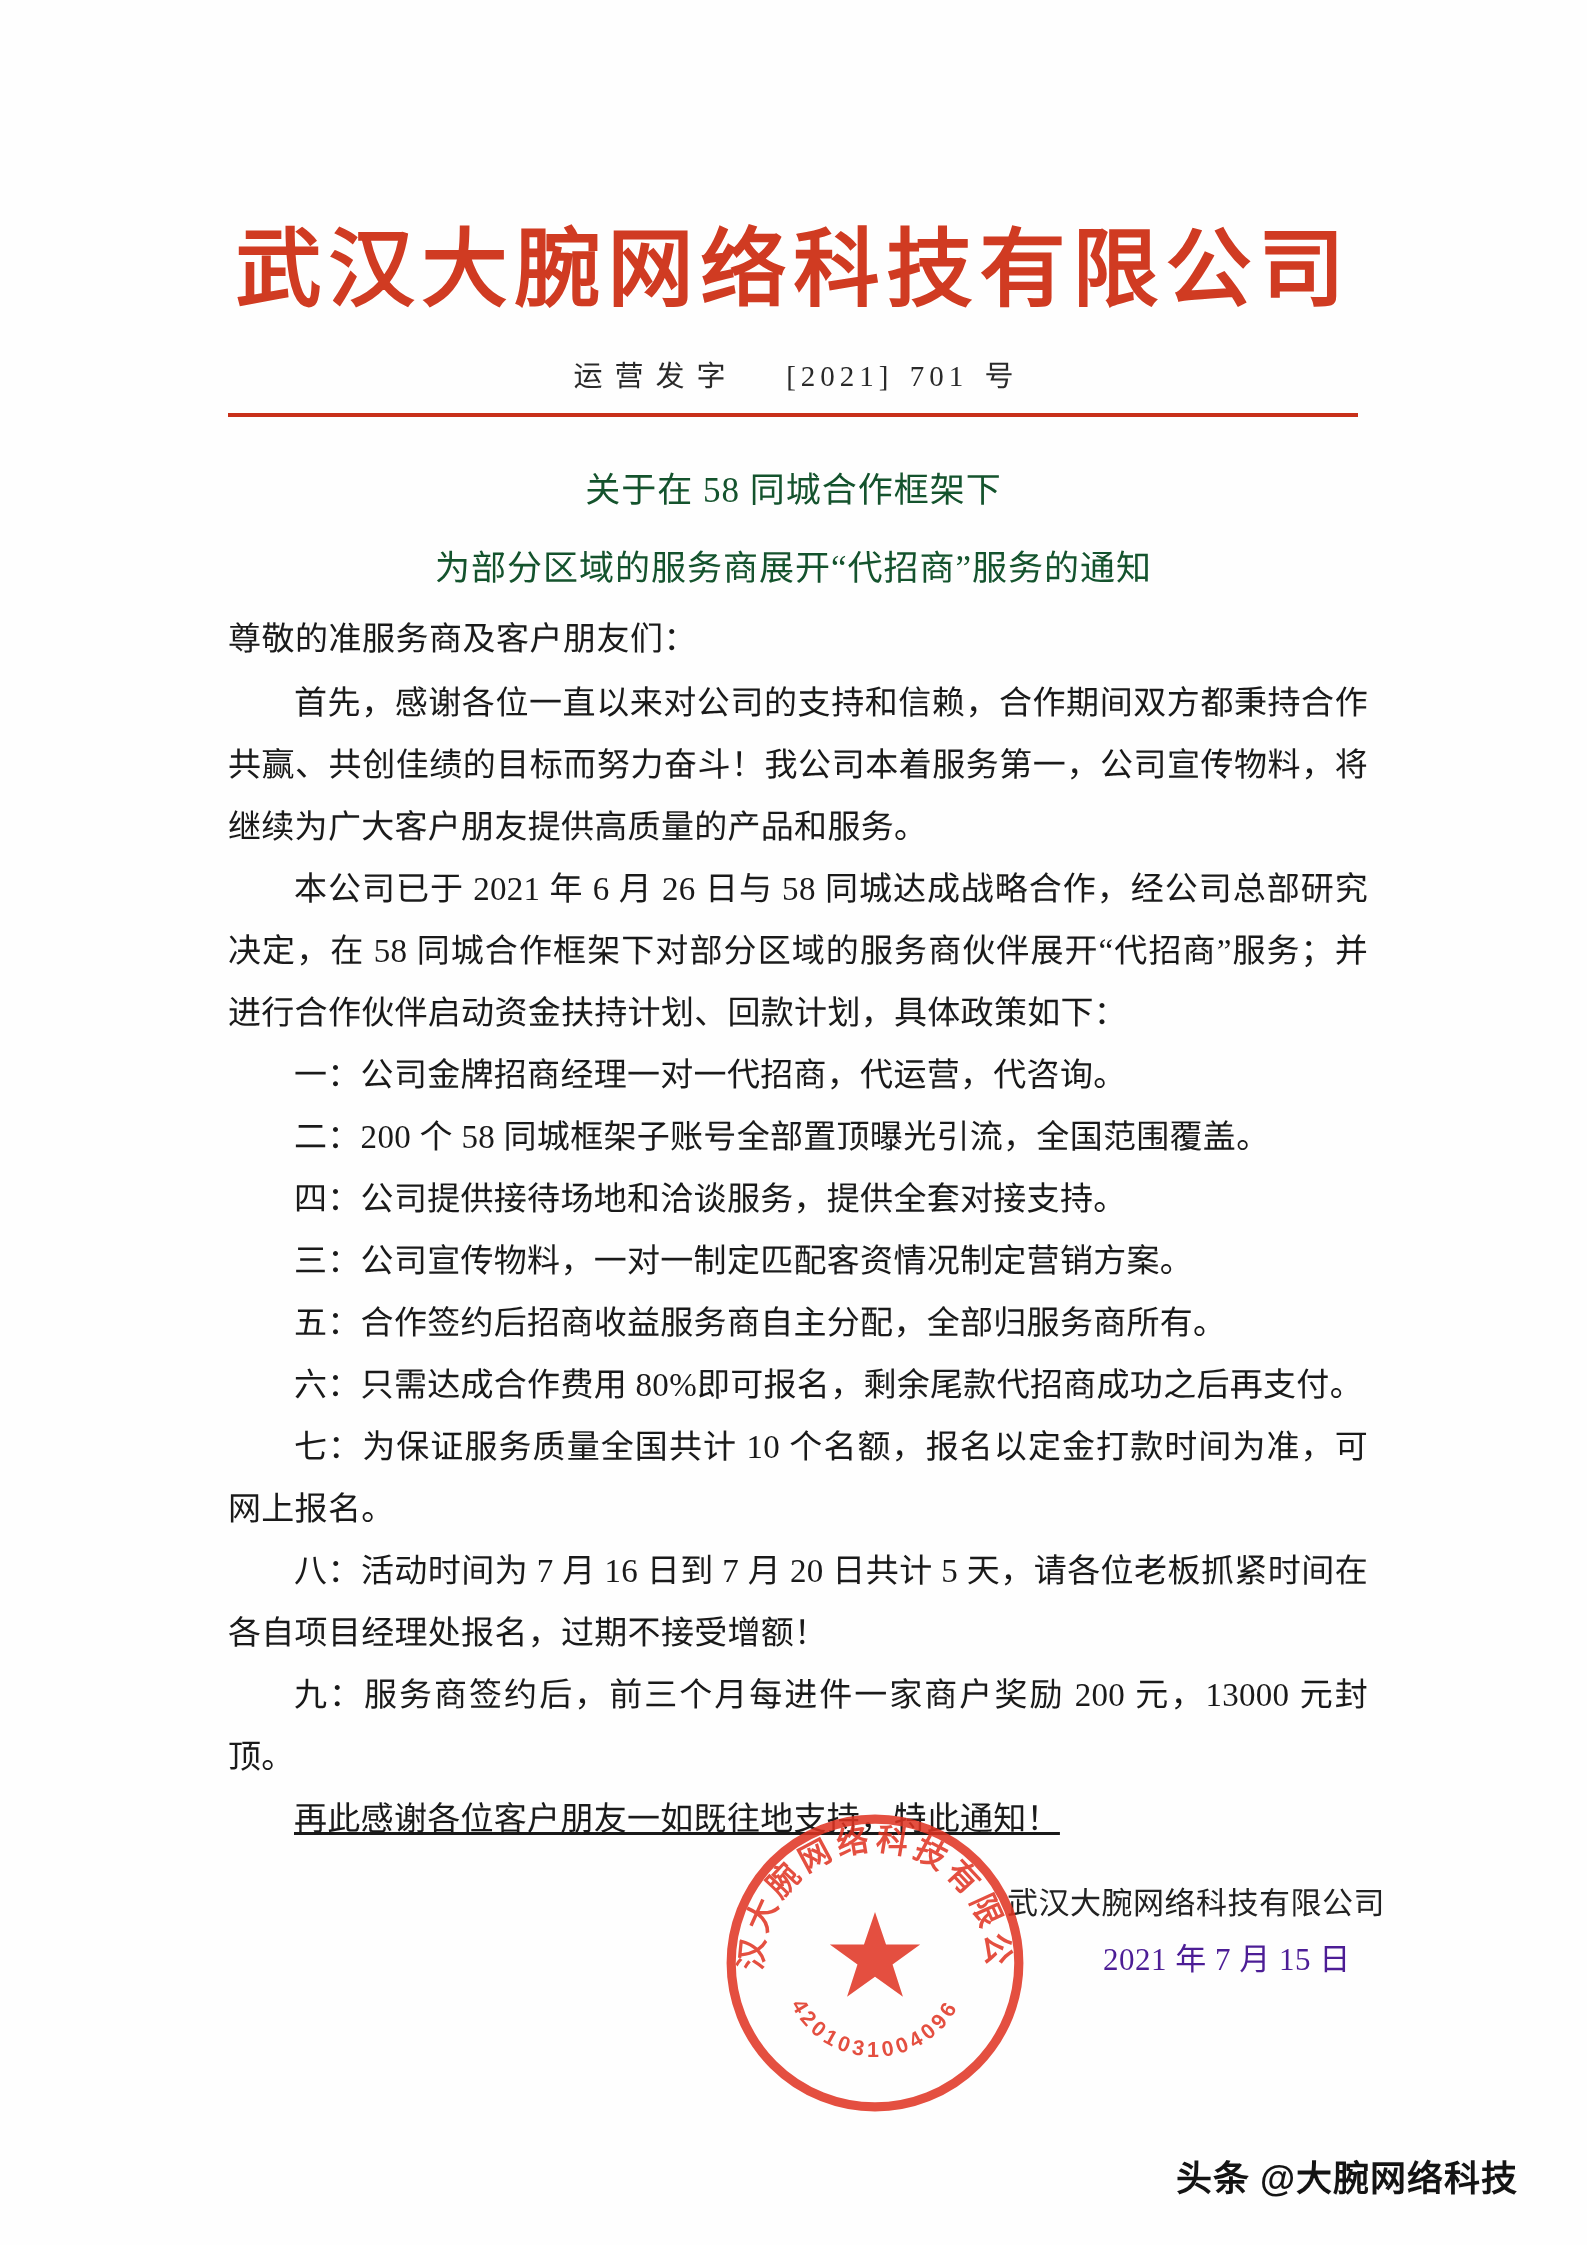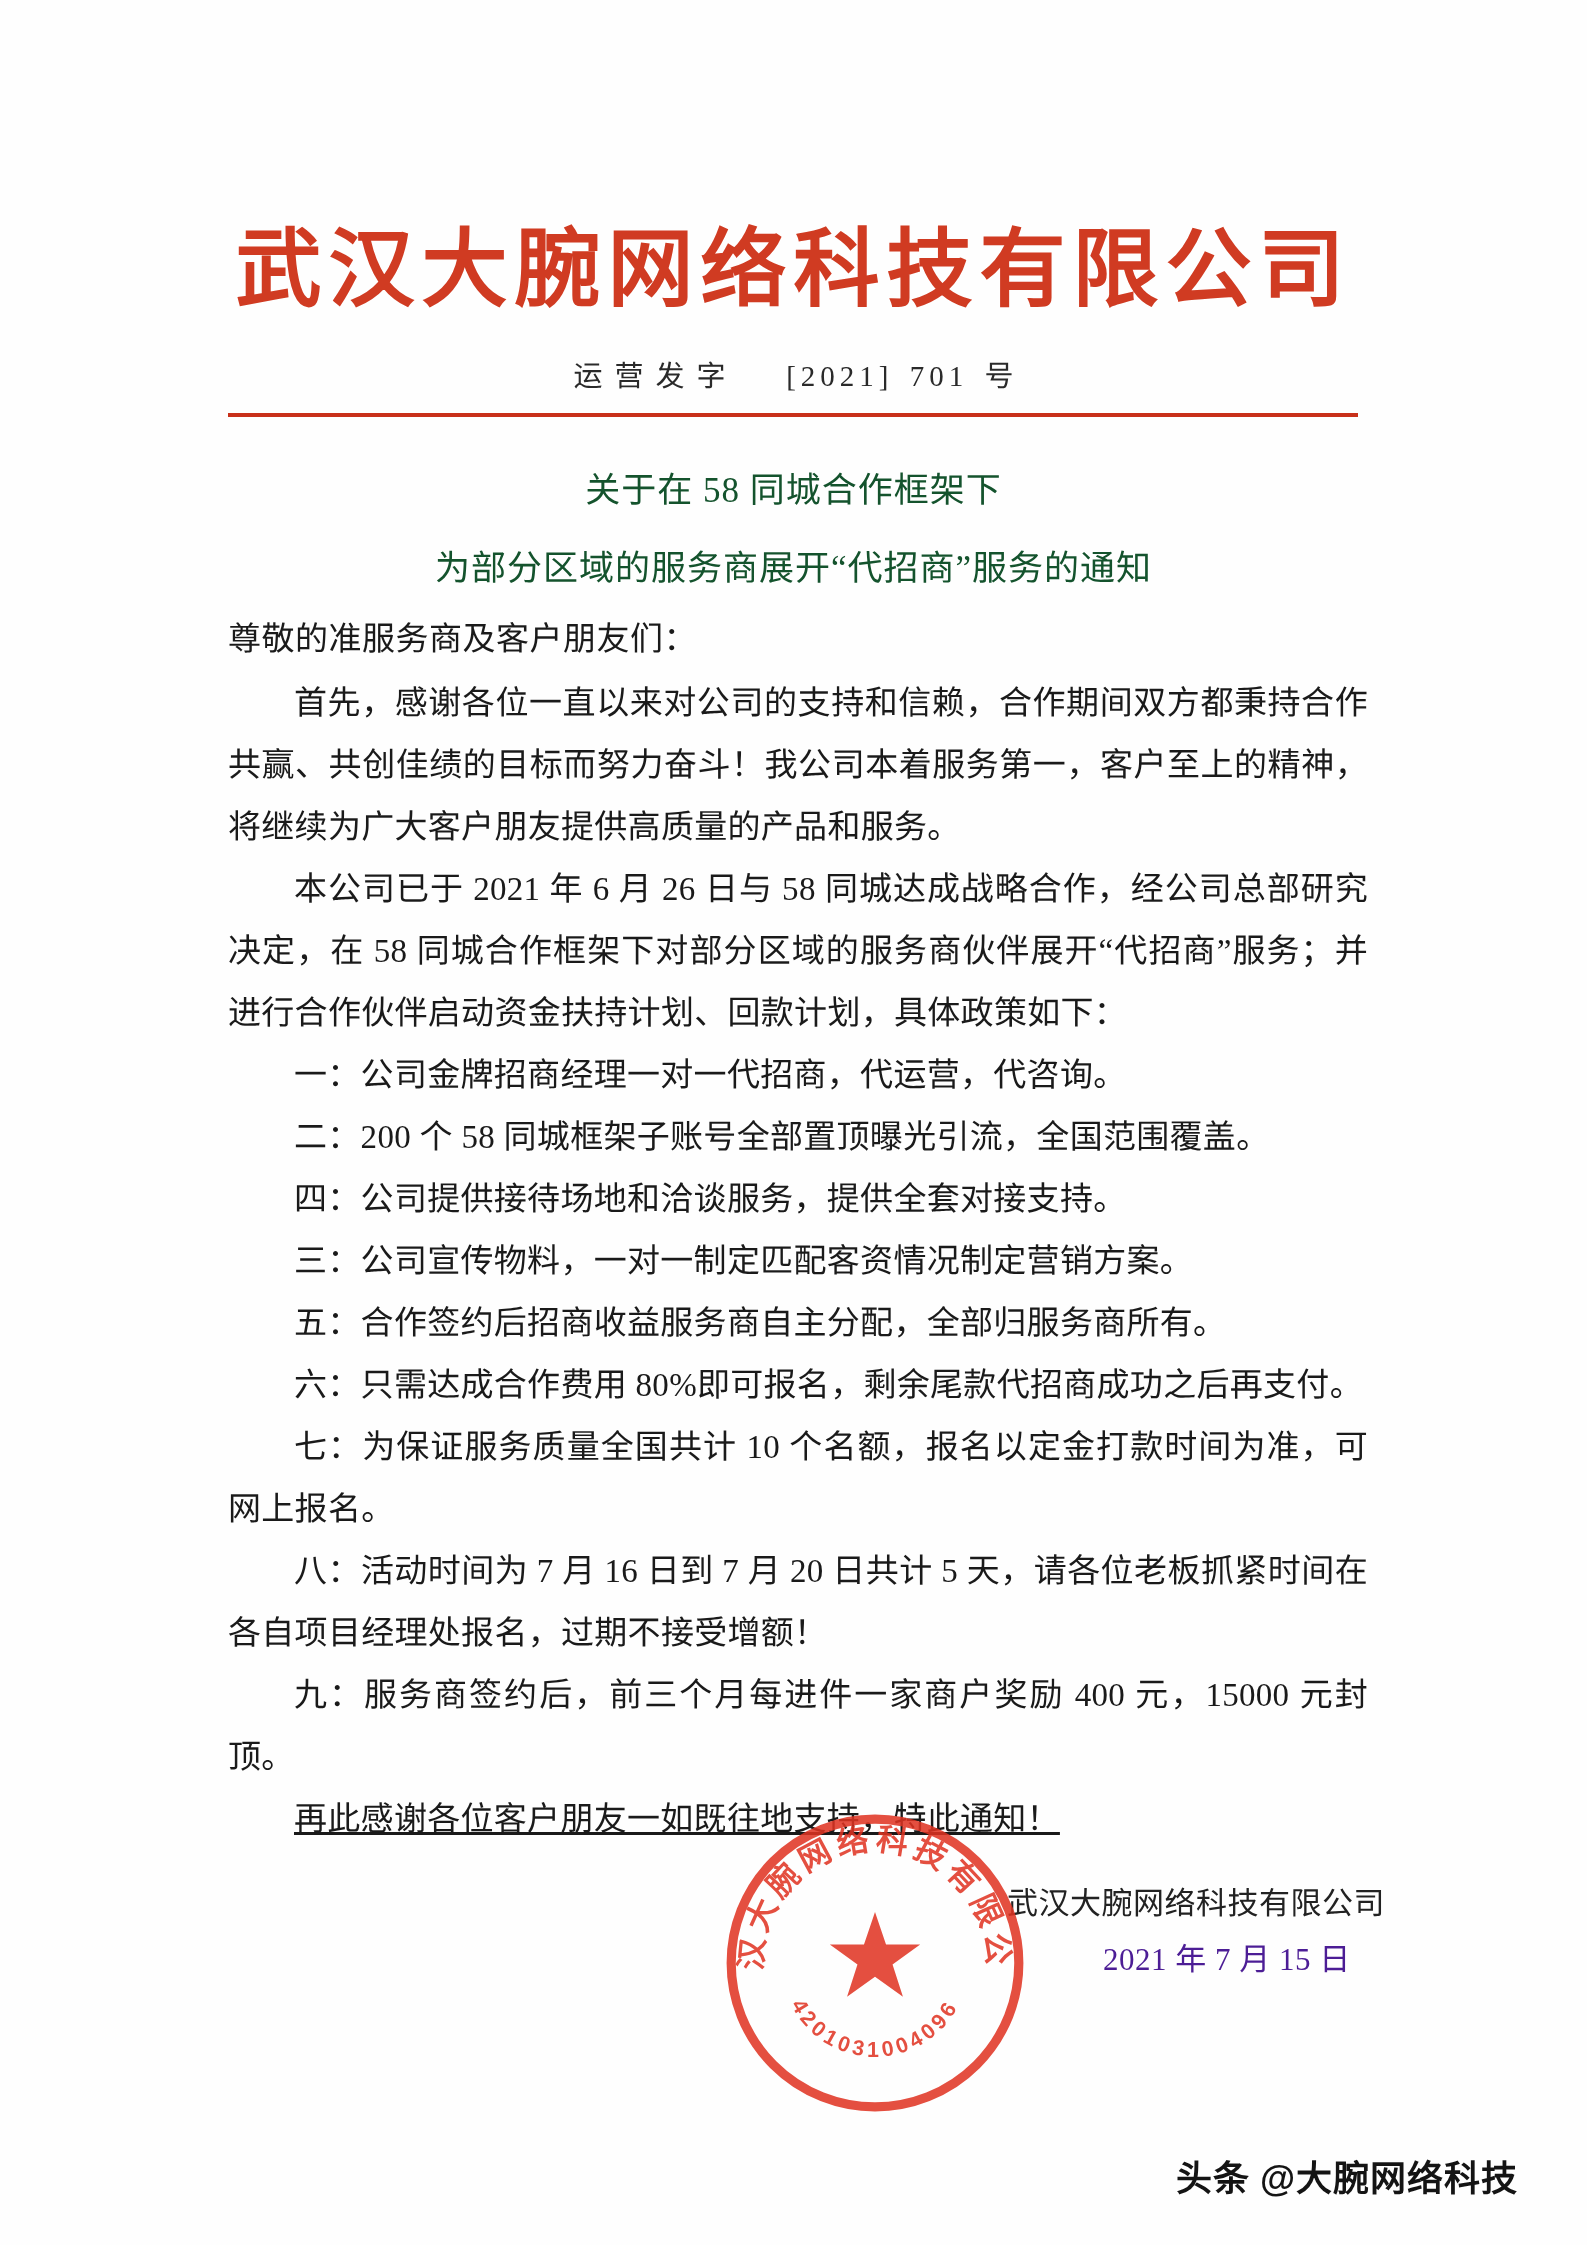--- a/index.html
+++ b/index.html
@@ -194,34 +194,34 @@
 
   <div class="subject">
     <div class="subject-line">关于在 58 同城合作框架下</div>
     <div class="subject-line">为部分区域的服务商展开“代招商”服务的通知</div>
   </div>
 
   <div class="body-wrap">
 
     <div class="salutation">尊敬的准服务商及客户朋友们：</div>
 
-    <p class="para">首先，感谢各位一直以来对公司的支持和信赖，合作期间双方都秉持合作共赢、共创佳绩的目标而努力奋斗！我公司本着服务第一，客户至上的精神，将继续为广大客户朋友提供高质量的产品和服务。</p>
+    <p class="para">首先，感谢各位一直以来对公司的支持和信赖，合作期间双方都秉持合作共赢、共创佳绩的目标而努力奋斗！我公司本着服务第一，公司宣传物料，将继续为广大客户朋友提供高质量的产品和服务。</p>
 
     <p class="para">本公司已于 2021 年 6 月 26 日与 58 同城达成战略合作，经公司总部研究决定，在 58 同城合作框架下对部分区域的服务商伙伴展开“代招商”服务；并进行合作伙伴启动资金扶持计划、回款计划，具体政策如下：</p>
 
     <ul class="items">
       <li class="item">一：公司金牌招商经理一对一代招商，代运营，代咨询。</li>
       <li class="item">二：200 个 58 同城框架子账号全部置顶曝光引流，全国范围覆盖。</li>
       <li class="item">四：公司提供接待场地和洽谈服务，提供全套对接支持。</li>
       <li class="item">三：公司宣传物料，一对一制定匹配客资情况制定营销方案。</li>
       <li class="item">五：合作签约后招商收益服务商自主分配，全部归服务商所有。</li>
       <li class="item">六：只需达成合作费用 80%即可报名，剩余尾款代招商成功之后再支付。</li>
       <li class="item">七：为保证服务质量全国共计 10 个名额，报名以定金打款时间为准，可网上报名。</li>
       <li class="item">八：活动时间为 7 月 16 日到 7 月 20 日共计 5 天，请各位老板抓紧时间在各自项目经理处报名，过期不接受增额！</li>
-      <li class="item">九：服务商签约后，前三个月每进件一家商户奖励 400 元，15000 元封顶。</li>
+      <li class="item">九：服务商签约后，前三个月每进件一家商户奖励 200 元，13000 元封顶。</li>
     </ul>
 
     <div class="closing">再此感谢各位客户朋友一如既往地支持，特此通知！</div>
   </div>
 
   <div class="signature">
     <div class="sign-company">武汉大腕网络科技有限公司</div>
     <div class="sign-date">2021 年 7 月 15 日</div>
   </div>
 

